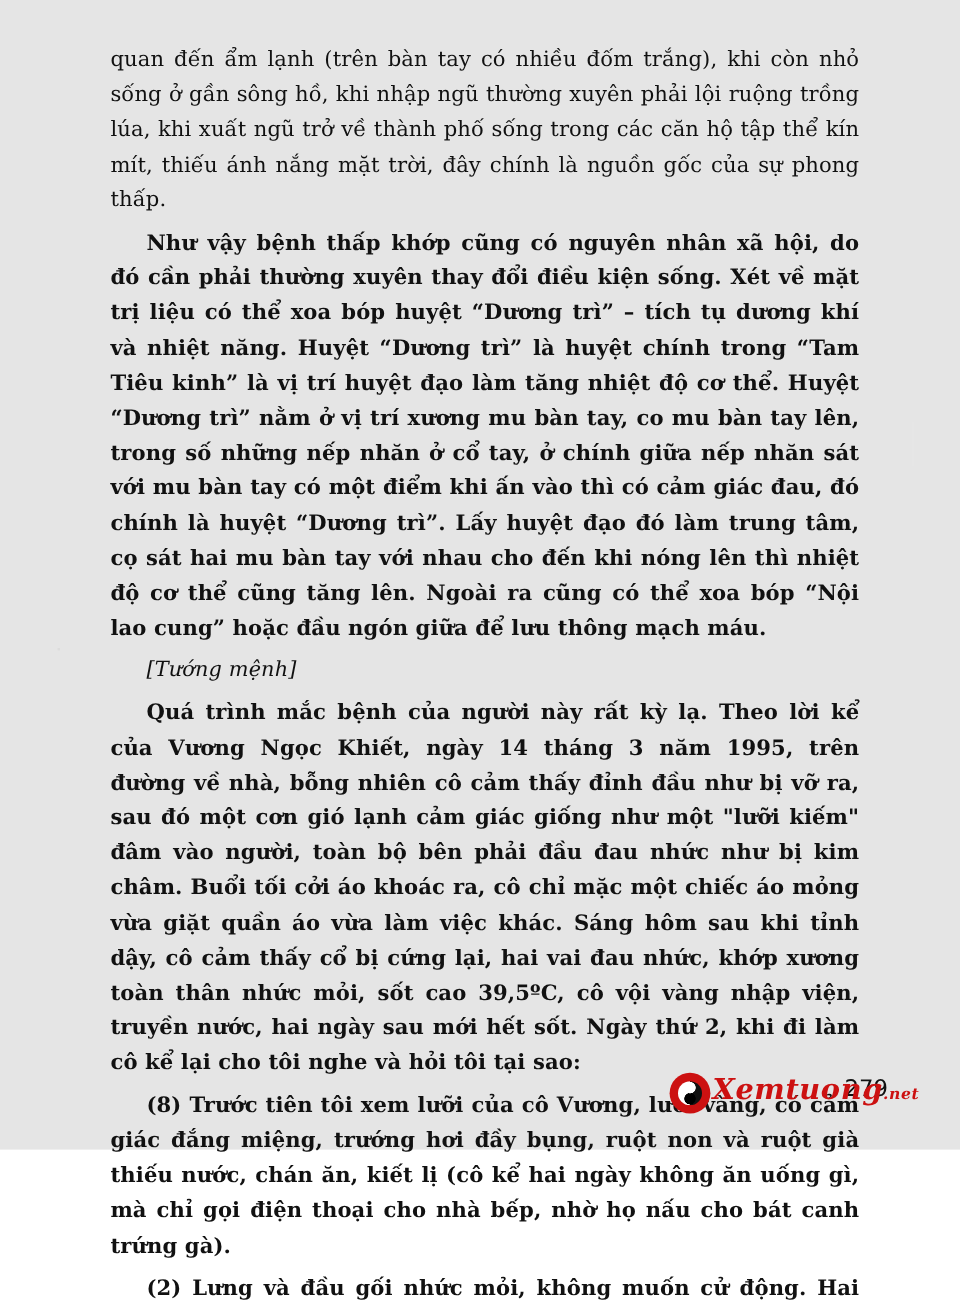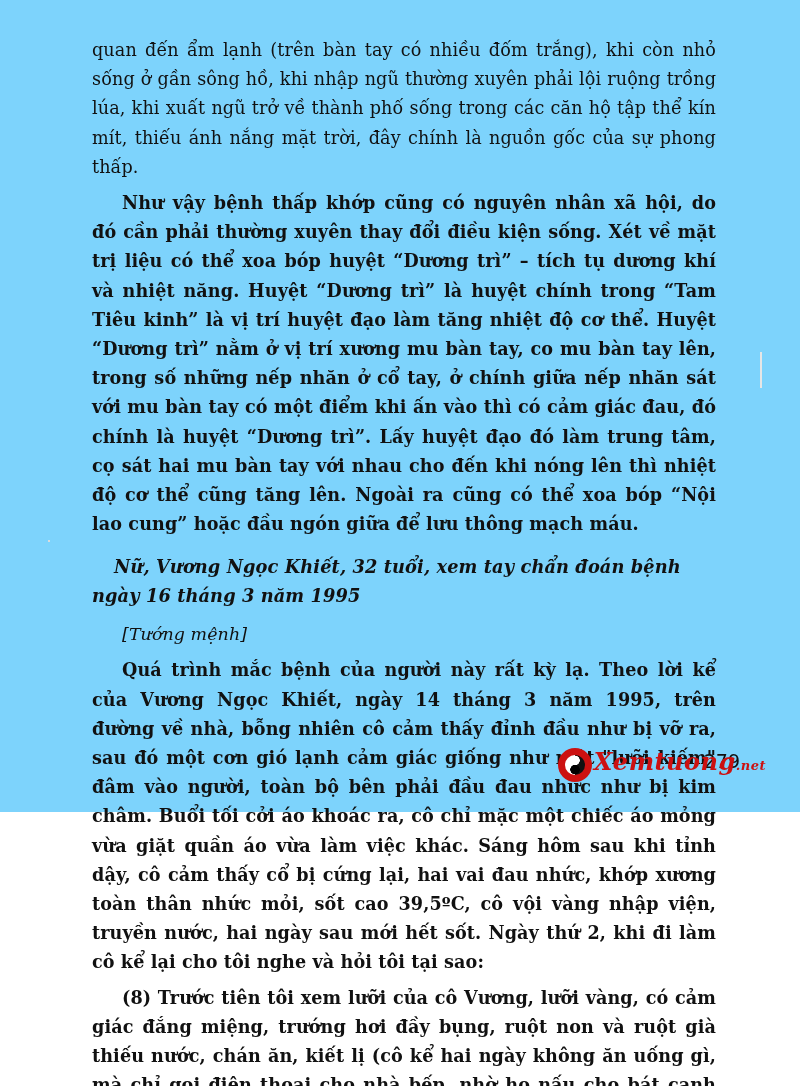--- a/index.html
+++ b/index.html
@@ -12,22 +12,22 @@
     height: 1086px;
     position: relative;
     font-family: "DejaVu Serif", serif;
     color: #111111;
     overflow: hidden;
   }
   .page {
     position: absolute;
     left: 0; top: 0;
     width: 800px;
-    height: 812px;
-    background: #7dd3fc;
+    height: 958px;
+    background: #e5e5e5;
   }
   .content {
     position: absolute;
     left: 92px;
     top: 36px;
     width: 624px;
   }
   p {
     margin: 0 0 2px 0;
     font-size: 17.6px;
@@ -144,21 +144,20 @@
 
   <div class="edge-mark edge-left"></div>
   <div class="edge-mark edge-right"></div>
 
   <div class="content">
 
     <p class="noindent">quan đến ẩm lạnh (trên bàn tay có nhiều đốm trắng), khi còn nhỏ sống ở gần sông hồ, khi nhập ngũ thường xuyên phải lội ruộng trồng lúa, khi xuất ngũ trở về thành phố sống trong các căn hộ tập thể kín mít, thiếu ánh nắng mặt trời, đây chính là nguồn gốc của sự phong thấp.</p>
 
     <p class="indent gap-before">Như vậy bệnh thấp khớp cũng có nguyên nhân xã hội, do đó cần phải thường xuyên thay đổi điều kiện sống. Xét về mặt trị liệu có thể xoa bóp huyệt “Dương trì” – tích tụ dương khí và nhiệt năng. Huyệt “Dương trì” là huyệt chính trong “Tam Tiêu kinh” là vị trí huyệt đạo làm tăng nhiệt độ cơ thể. Huyệt “Dương trì” nằm ở vị trí xương mu bàn tay, co mu bàn tay lên, trong số những nếp nhăn ở cổ tay, ở chính giữa nếp nhăn sát với mu bàn tay có một điểm khi ấn vào thì có cảm giác đau, đó chính là huyệt “Dương trì”. Lấy huyệt đạo đó làm trung tâm, cọ sát hai mu bàn tay với nhau cho đến khi nóng lên thì nhiệt độ cơ thể cũng tăng lên. Ngoài ra cũng có thể xoa bóp “Nội lao cung” hoặc đầu ngón giữa để lưu thông mạch máu.</p>
 
-    <h2 class="section-heading">Nữ, Vương Ngọc Khiết, 32 tuổi, xem tay chẩn đoán bệnh ngày 16 tháng 3 năm 1995</h2>
 
     <p class="bracket-note">[Tướng mệnh]</p>
 
     <p class="indent">Quá trình mắc bệnh của người này rất kỳ lạ. Theo lời kể của Vương Ngọc Khiết, ngày 14 tháng 3 năm 1995, trên đường về nhà, bỗng nhiên cô cảm thấy đỉnh đầu như bị vỡ ra, sau đó một cơn gió lạnh cảm giác giống như một "lưỡi kiếm" đâm vào người, toàn bộ bên phải đầu đau nhức như bị kim châm. Buổi tối cởi áo khoác ra, cô chỉ mặc một chiếc áo mỏng vừa giặt quần áo vừa làm việc khác. Sáng hôm sau khi tỉnh dậy, cô cảm thấy cổ bị cứng lại, hai vai đau nhức, khớp xương toàn thân nhức mỏi, sốt cao 39,5ºC, cô vội vàng nhập viện, truyền nước, hai ngày sau mới hết sốt. Ngày thứ 2, khi đi làm cô kể lại cho tôi nghe và hỏi tôi tại sao:</p>
 
     <p class="indent gap-before">(8) Trước tiên tôi xem lưỡi của cô Vương, lưỡi vàng, có cảm giác đắng miệng, trướng hơi đầy bụng, ruột non và ruột già thiếu nước, chán ăn, kiết lị (cô kể hai ngày không ăn uống gì, mà chỉ gọi điện thoại cho nhà bếp, nhờ họ nấu cho bát canh trứng gà).</p>
 
     <p class="indent gap-before">(2) Lưng và đầu gối nhức mỏi, không muốn cử động. Hai bàn tay nóng ran có dấu hiệu của sốt. Họng đau rát, hai phổi sưng lên, triệu</p>
 
   </div>

